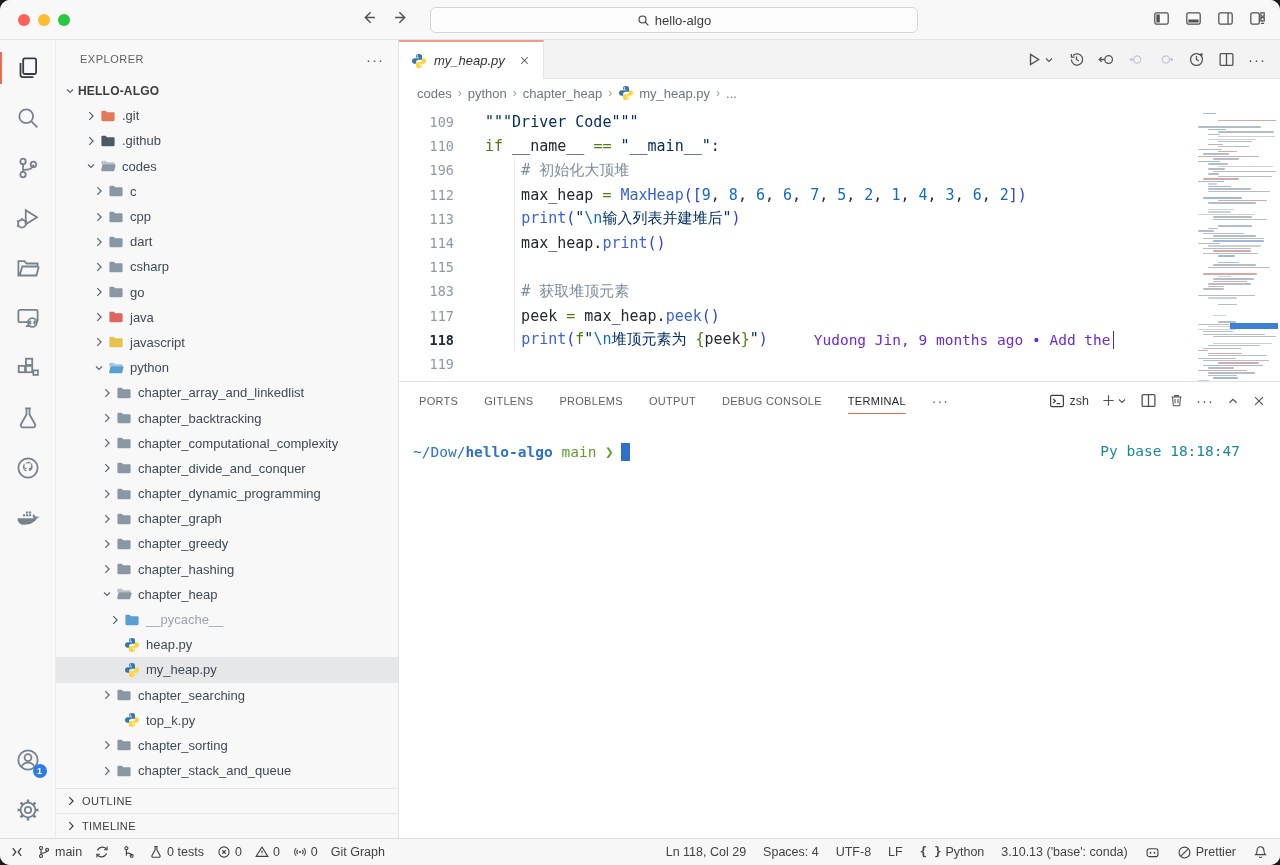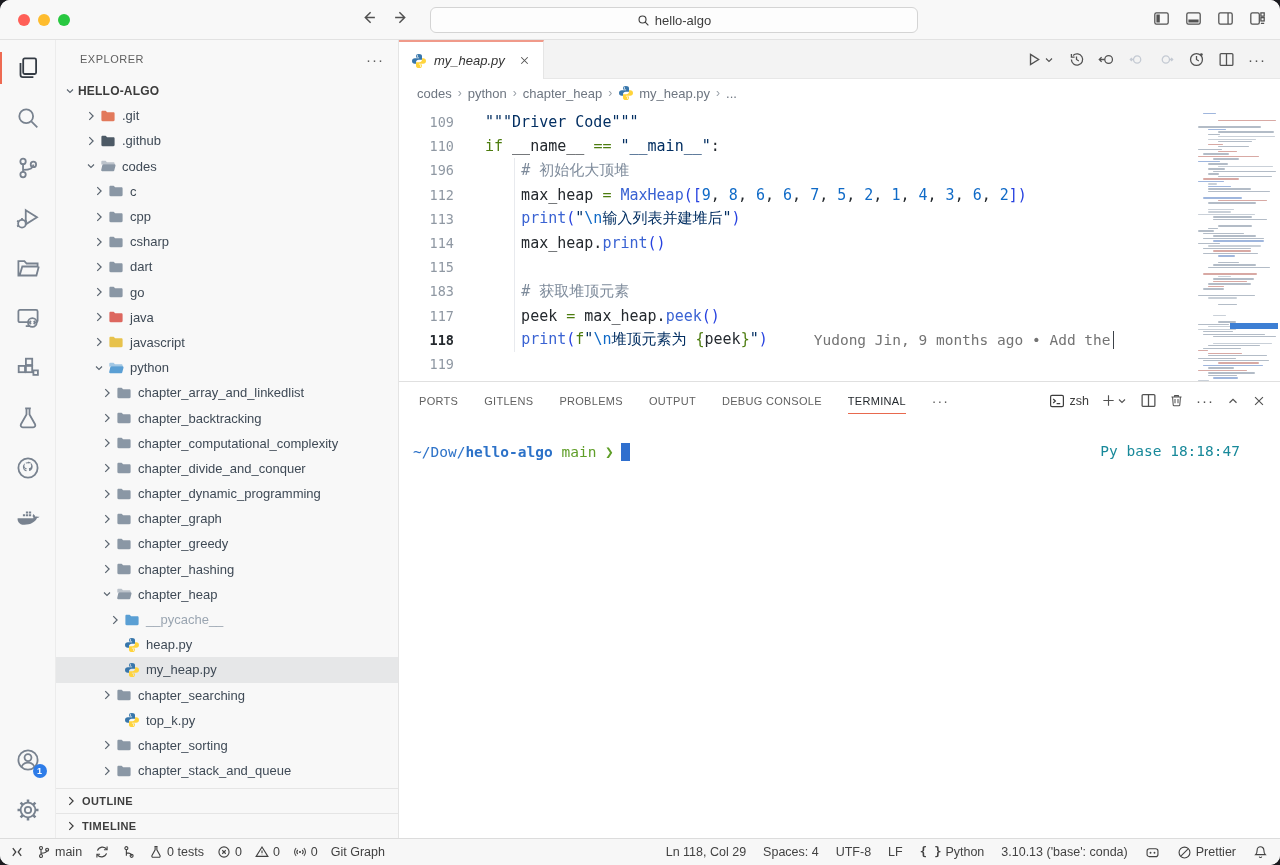--- a/index.html
+++ b/index.html
@@ -34,21 +34,21 @@
   .tree{flex:1;overflow:hidden;}
   .trow{height:25.2px;display:flex;align-items:center;color:#3f4a56;cursor:default;white-space:nowrap;}
   .trow.selected{background:#e6e7e8;}
   .trow .chev{width:16px;height:16px;flex:none;display:flex;align-items:center;justify-content:center;color:#5b6570;}
   .trow .ficon{width:17px;height:17px;flex:none;margin-right:6px;display:flex;align-items:center;justify-content:center;}
   .trow .lbl{font-size:13px;}
   .trow.muted .lbl{color:#9aa5b1;}
   .trow.root .lbl{font-weight:bold;font-size:12px;color:#3b3b3b;letter-spacing:.2px;}
   .sb-sections{flex:none;}
   .sb-sec{height:25px;border-top:1px solid #e5e5e5;display:flex;align-items:center;padding-left:8px;gap:4px;color:#3d3d3d;}
-  .sb-sec .seclbl{font-size:11px;font-weight:bold;letter-spacing:.4px;}
+  .sb-sec .seclbl{font-size:11px;font-weight:normal;letter-spacing:.4px;}
   
   .editorcol{flex:1;display:flex;flex-direction:column;min-width:0;background:#fff;}
   .tabbar{height:39px;background:#f3f3f3;border-bottom:1px solid #e7e7e7;display:flex;position:relative;flex:none;}
   .tab{height:39px;background:#fff;border-right:1px solid #e5e5e5;display:flex;align-items:center;gap:7px;
     padding:0 12px;border-top:2.5px solid #f09a8a;position:relative;}
   .tab .tlabel{font-style:italic;color:#333;font-size:13px;}
   .tab .tclose{color:#555;margin-left:6px;}
   .editor-actions{position:absolute;right:14px;top:0;height:39px;display:flex;align-items:center;gap:13px;color:#4f5661;}
   .editor-actions .dis{color:#c4cad3;}
   .runwrap{display:flex;align-items:center;gap:1px;}
@@ -58,21 +58,21 @@
   
   .codearea{flex:1;position:relative;overflow:hidden;font-family:"DejaVu Sans Mono","Liberation Mono",monospace;}
   .codelines{padding-top:3px;}
   .cline{height:24.2px;display:flex;align-items:center;font-size:15px;position:relative;}
   .cline .gut{width:55px;text-align:right;color:#8f98a3;font-size:13.5px;flex:none;}
   .cline.active .gut{color:#24292e;font-weight:bold;}
   .cline .ccode{margin-left:31px;white-space:pre;position:relative;}
   .cline.indent .guide{position:absolute;left:115px;top:0;bottom:0;width:1px;background:#e8eaee;}
   .tk-pl{color:#24292e}.tk-kw{color:#4d7c0f}.tk-str{color:#032f62}.tk-num{color:#0f6ac7}
   .tk-fn{color:#3a63d3}.tk-br{color:#2742e0}.tk-com{color:#7e8b9b}.tk-esc{color:#0f6ac7}
-  .blame{color:#737373;margin-left:46px;font-size:14.5px;white-space:pre;}
+  .blame{color:#6d28d9;margin-left:46px;font-size:14.5px;white-space:pre;}
   .caret{display:inline-block;width:1.5px;height:18px;background:#3c4248;vertical-align:middle;margin-left:2px;}
   .minimap{position:absolute;top:6px;right:2px;width:84px;}
   .mmrow{height:1.4px;margin-bottom:1.1px;border-radius:1px;}
   .mm-marker{position:absolute;right:0;width:48px;height:6px;background:#3d7fd4;}
   
   .panel{height:457px;border-top:1px solid #e0e0e0;display:flex;flex-direction:column;flex:none;background:#fff;}
   .paneltabs{height:37px;display:flex;align-items:center;padding:0 14px 0 20px;gap:26px;flex:none;position:relative;}
   .ptab{font-size:11px;letter-spacing:.3px;color:#616161;height:37px;display:flex;align-items:center;position:relative;}
   .ptab.active{color:#24292e;}
   .ptab.active::after{content:"";position:absolute;left:0;right:0;bottom:5px;height:1.5px;background:#e8694e;}
@@ -331,34 +331,34 @@
     <span class="chev">
               <svg width="14" height="14" viewBox="0 0 16 16" fill="none" stroke="currentColor" stroke-width="1.4">
                 <path d="M6 3.6L10.4 8 6 12.4"></path>
               </svg>
             </span>
     <span class="ficon">
               <svg width="16" height="16" viewBox="0 0 16 16">
                 <path fill="#8a97a5" d="M1.4 3.9c0-.7.5-1.2 1.2-1.2h3l1.6 1.6h6.2c.7 0 1.2.5 1.2 1.2v6.6c0 .7-.5 1.2-1.2 1.2H2.6c-.7 0-1.2-.5-1.2-1.2z"></path>
               </svg>
             </span>
+    <span class="lbl">dart</span>
+          </div>
+          <div class="trow" style="padding-left:35px">
+    <span class="chev">
+              <svg width="14" height="14" viewBox="0 0 16 16" fill="none" stroke="currentColor" stroke-width="1.4">
+                <path d="M6 3.6L10.4 8 6 12.4"></path>
+              </svg>
+            </span>
+    <span class="ficon">
+              <svg width="16" height="16" viewBox="0 0 16 16">
+                <path fill="#8a97a5" d="M1.4 3.9c0-.7.5-1.2 1.2-1.2h3l1.6 1.6h6.2c.7 0 1.2.5 1.2 1.2v6.6c0 .7-.5 1.2-1.2 1.2H2.6c-.7 0-1.2-.5-1.2-1.2z"></path>
+              </svg>
+            </span>
     <span class="lbl">csharp</span>
-          </div>
-          <div class="trow" style="padding-left:35px">
-    <span class="chev">
-              <svg width="14" height="14" viewBox="0 0 16 16" fill="none" stroke="currentColor" stroke-width="1.4">
-                <path d="M6 3.6L10.4 8 6 12.4"></path>
-              </svg>
-            </span>
-    <span class="ficon">
-              <svg width="16" height="16" viewBox="0 0 16 16">
-                <path fill="#8a97a5" d="M1.4 3.9c0-.7.5-1.2 1.2-1.2h3l1.6 1.6h6.2c.7 0 1.2.5 1.2 1.2v6.6c0 .7-.5 1.2-1.2 1.2H2.6c-.7 0-1.2-.5-1.2-1.2z"></path>
-              </svg>
-            </span>
-    <span class="lbl">dart</span>
           </div>
           <div class="trow" style="padding-left:35px">
     <span class="chev">
               <svg width="14" height="14" viewBox="0 0 16 16" fill="none" stroke="currentColor" stroke-width="1.4">
                 <path d="M6 3.6L10.4 8 6 12.4"></path>
               </svg>
             </span>
     <span class="ficon">
               <svg width="16" height="16" viewBox="0 0 16 16">
                 <path fill="#8a97a5" d="M1.4 3.9c0-.7.5-1.2 1.2-1.2h3l1.6 1.6h6.2c.7 0 1.2.5 1.2 1.2v6.6c0 .7-.5 1.2-1.2 1.2H2.6c-.7 0-1.2-.5-1.2-1.2z"></path>

